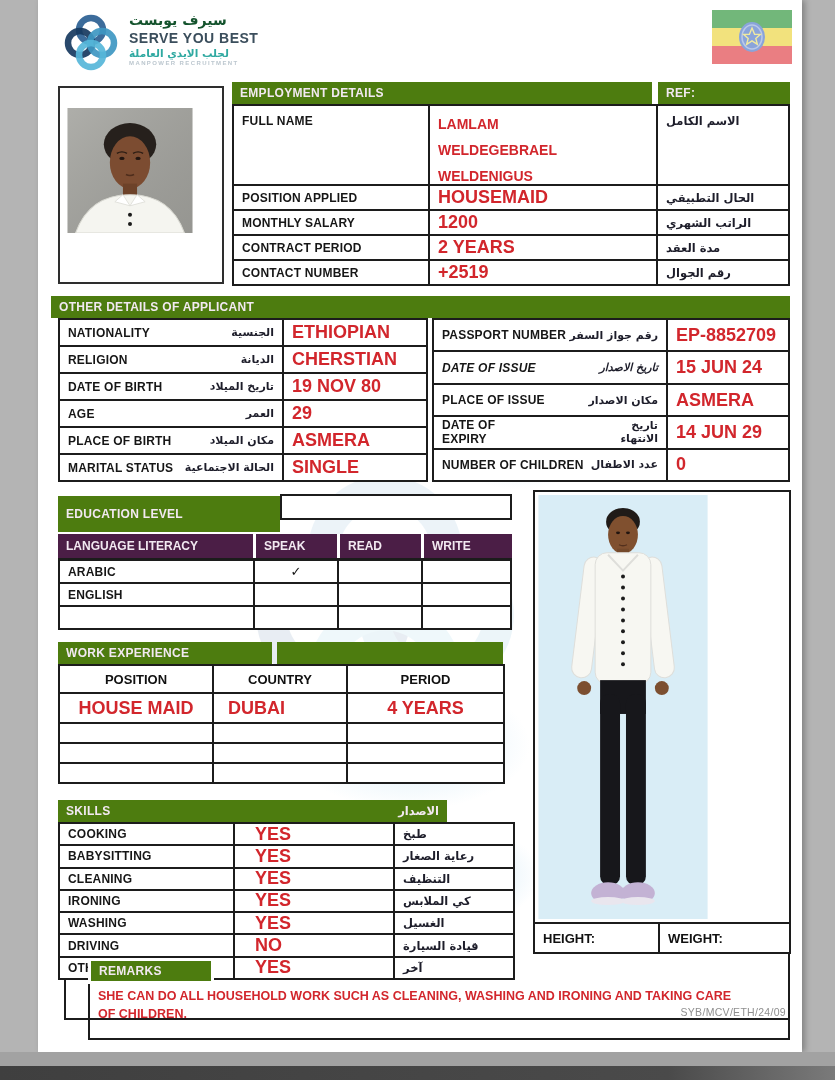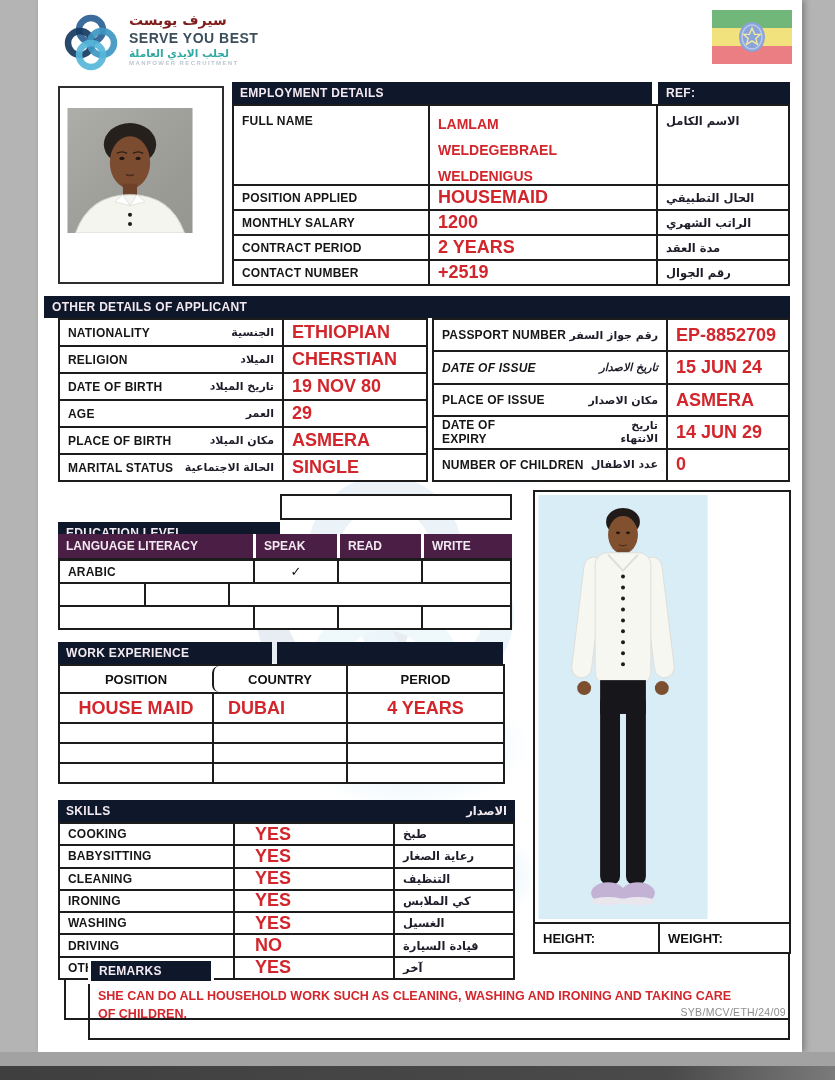--- a/index.html
+++ b/index.html
@@ -4,21 +4,21 @@
 <style>
   html,body{margin:0;padding:0;}
   body{width:835px;height:1080px;background:#b4b4b4;font-family:"Liberation Sans",sans-serif;overflow:hidden;}
   .screen{position:relative;width:835px;height:1080px;}
   .abs{position:absolute;}
   .page{left:38px;top:0;width:764px;height:1052px;background:#ffffff;box-shadow:3px 0 6px rgba(0,0,0,.28);}
   .bottom-grad{left:0;top:1052px;width:835px;height:28px;background:#a2a2a2;}
   .bottom-band{left:0;top:1066px;width:835px;height:14px;background:linear-gradient(90deg,#3f3f3f 0%,#4a4a4a 80%,#7a7a7a 100%);}
   .wm{z-index:1;pointer-events:none;}
   .z2{z-index:2;}
-  .pbar{position:absolute;z-index:2;background:#0f172a;color:#f2e9f1;font-weight:bold;font-size:12px;display:flex;align-items:center;padding:0 8px;letter-spacing:.3px;box-sizing:border-box;}
+  .pbar{position:absolute;z-index:2;background:#4d7c0f;color:#f2e9f1;font-weight:bold;font-size:12px;display:flex;align-items:center;padding:0 8px;letter-spacing:.3px;box-sizing:border-box;}
   .tbl{position:absolute;z-index:2;background:#fff;border:2px solid #1c1c1c;display:flex;flex-direction:column;box-sizing:border-box;}
   .trow{display:flex;border-top:2px solid #1c1c1c;flex:1;min-height:0;}
   .trow:first-child{border-top:none;}
   .tc{display:flex;align-items:center;border-left:2px solid #1c1c1c;padding:0 8px;box-sizing:border-box;min-width:0;overflow:hidden;}
   .tc:first-child{border-left:none;}
   .lab{font-size:12px;font-weight:600;color:#161616;letter-spacing:.2px;}
   .redval{color:#d2262c;font-weight:bold;font-size:18px;}
   .ar{justify-content:flex-end;direction:rtl;font-family:"DejaVu Sans",sans-serif;font-size:11.5px;color:#1d1d2a;font-weight:600;}
   .arin{direction:rtl;font-family:"DejaVu Sans",sans-serif;font-size:11px;color:#1d1d2a;font-weight:600;}
   .sp{justify-content:space-between;}
@@ -49,21 +49,21 @@
   <div class="abs wm" style="left:410px;top:830px;width:130px;height:90px;background:radial-gradient(closest-side,rgba(168,214,238,.40),rgba(168,214,238,0));"></div>
 
   <div class="abs z2" style="left:60px;top:10px;display:flex;">
     <svg style="width:62px;height:64px;" viewBox="0 0 60 64">
       <circle cx="30" cy="20" r="12" fill="none" stroke="#2b5f93" stroke-width="6.5" opacity=".92"></circle>
       <circle cx="19" cy="33" r="12" fill="none" stroke="#17395f" stroke-width="6.5" opacity=".92"></circle>
       <circle cx="41" cy="33" r="12" fill="none" stroke="#3e97c2" stroke-width="6.5" opacity=".92"></circle>
       <circle cx="30" cy="45" r="12" fill="none" stroke="#56b6d9" stroke-width="6.5" opacity=".92"></circle>
     </svg>
     <div class="logo-text" style="margin-left:7px;padding-top:2px;">
-      <div style="font-family:'DejaVu Sans',sans-serif;direction:rtl;text-align:left;font-size:14px;font-weight:bold;color:#7f1d1d;letter-spacing:1px;">سيرف يوبست</div>
+      <div style="font-family:'DejaVu Sans',sans-serif;direction:rtl;text-align:left;font-size:14px;font-weight:bold;color:#14532d;letter-spacing:1px;">سيرف يوبست</div>
       <div style="font-size:14px;font-weight:bold;color:#3b4e5c;letter-spacing:.5px;">SERVE YOU BEST</div>
       <div style="font-family:'DejaVu Sans',sans-serif;direction:rtl;text-align:left;font-size:10.5px;font-weight:bold;color:#2fa9a1;">لجلب الايدي العاملة</div>
       <div style="font-size:6px;font-weight:bold;color:#bcc7cf;letter-spacing:1.4px;">MANPOWER RECRUITMENT</div>
     </div>
   </div>
 
   <svg class="abs z2" style="left:712px;top:10px;width:80px;height:54px;" viewBox="0 0 80 54">
     <rect x="0" y="0" width="80" height="18" fill="#72b77a"></rect>
     <rect x="0" y="18" width="80" height="18" fill="#f2e27d"></rect>
     <rect x="0" y="36" width="80" height="18" fill="#ea7e82"></rect>
@@ -136,39 +136,39 @@
     </div>
     <div class="trow">
       <div class="tc lab" style="flex:0 0 194px;">CONTACT NUMBER</div>
       <div class="tc" style="flex:1;">
           <span class="redval">+2519</span>
         </div>
       <div class="tc ar" style="flex:0 0 132px;">رقم الجوال</div>
     </div>
   </div>
 
-  <div class="pbar" style="left:44px;top:296px;width:431px;height:22px;">
+  <div class="pbar" style="left:51px;top:296px;width:431px;height:22px;">
     <span>OTHER DETAILS OF APPLICANT</span>
   </div>
   <div class="pbar" style="left:426px;top:296px;width:364px;height:22px;"></div>
 
   <div class="tbl" style="left:58px;top:318px;width:370px;height:164px;">
     <div class="trow">
       <div class="tc lab sp" style="flex:0 0 222px;">
           <span>NATIONALITY</span>
           <span class="arin">الجنسية</span>
         </div>
       <div class="tc" style="flex:1;">
           <span class="redval">ETHIOPIAN</span>
         </div>
     </div>
     <div class="trow">
       <div class="tc lab sp" style="flex:0 0 222px;">
           <span>RELIGION</span>
-          <span class="arin">الميلاد</span>
+          <span class="arin">الديانة</span>
         </div>
       <div class="tc" style="flex:1;">
           <span class="redval">CHERSTIAN</span>
         </div>
     </div>
     <div class="trow">
       <div class="tc lab sp" style="flex:0 0 222px;">
           <span>DATE OF BIRTH</span>
           <span class="arin">تاريخ الميلاد</span>
         </div>
@@ -246,21 +246,21 @@
       <div class="tc lab sp" style="flex:0 0 232px;">
           <span>NUMBER OF CHILDREN</span>
           <span class="arin">عدد الاطفال</span>
         </div>
       <div class="tc" style="flex:1;">
           <span class="redval">0</span>
         </div>
     </div>
   </div>
 
-  <div class="pbar" style="left:58px;top:522px;width:222px;height:22px;">
+  <div class="pbar" style="left:58px;top:496px;width:222px;height:36px;">
     <span>EDUCATION LEVEL</span>
   </div>
   <div class="whitebox" style="left:280px;top:494px;width:232px;height:26px;">
     <span></span>
   </div>
 
   <div class="tbl" style="left:58px;top:534px;width:454px;height:96px;border:none;">
     <div class="trow" style="flex:0 0 24px;border-top:none;background:#4b1e46;">
       <div class="tc phead" style="flex:0 0 195px;border-left:none;">LANGUAGE LITERACY</div>
       <div class="tc phead" style="flex:0 0 84px;border-left:3px solid #fff;">SPEAK</div>
@@ -269,41 +269,42 @@
     </div>
     <div class="trow" style="border:2px solid #1c1c1c;border-top:3px solid #1c1c1c;">
       <div class="tc lab" style="flex:0 0 193px;">ARABIC</div>
       <div class="tc cen" style="flex:0 0 84px;">
           <span style="font-size:13px;color:#111;">✓</span>
         </div>
       <div class="tc" style="flex:0 0 84px;"></div>
       <div class="tc" style="flex:1;"></div>
     </div>
     <div class="trow" style="border:2px solid #1c1c1c;border-top:none;">
+      <div class="tc lab" style="flex:0 0 193px;">ENGLISH</div>
       <div class="tc cen" style="flex:0 0 84px;"></div>
       <div class="tc" style="flex:0 0 84px;"></div>
       <div class="tc" style="flex:1;"></div>
     </div>
     <div class="trow" style="border:2px solid #1c1c1c;border-top:none;">
       <div class="tc lab" style="flex:0 0 193px;"></div>
       <div class="tc cen" style="flex:0 0 84px;"></div>
       <div class="tc" style="flex:0 0 84px;"></div>
       <div class="tc" style="flex:1;"></div>
     </div>
   </div>
 
   <div class="pbar" style="left:58px;top:642px;width:214px;height:22px;">
     <span>WORK EXPERIENCE</span>
   </div>
   <div class="pbar" style="left:277px;top:642px;width:226px;height:22px;"></div>
 
   <div class="tbl" style="left:58px;top:664px;width:447px;height:120px;">
     <div class="trow" style="flex:0 0 26px;">
       <div class="tc cen hdrblack" style="flex:0 0 152px;">POSITION</div>
-      <div class="tc cen hdrblack" style="flex:0 0 134px;border-radius:7px;">COUNTRY</div>
+      <div class="tc cen hdrblack" style="flex:0 0 134px;">COUNTRY</div>
       <div class="tc cen hdrblack" style="flex:1;">PERIOD</div>
     </div>
     <div class="trow" style="flex:0 0 28px;">
       <div class="tc cen" style="flex:0 0 152px;">
           <span class="redval">HOUSE MAID</span>
         </div>
       <div class="tc" style="flex:0 0 134px;padding-left:14px;">
           <span class="redval">DUBAI</span>
         </div>
       <div class="tc cen" style="flex:1;">
@@ -320,21 +321,21 @@
       <div class="tc" style="flex:0 0 134px;"></div>
       <div class="tc" style="flex:1;"></div>
     </div>
     <div class="trow">
       <div class="tc" style="flex:0 0 152px;"></div>
       <div class="tc" style="flex:0 0 134px;"></div>
       <div class="tc" style="flex:1;"></div>
     </div>
   </div>
 
-  <div class="pbar sp" style="left:58px;top:800px;width:457px;height:22px;display:flex;">
+  <div class="pbar sp" style="left:58px;top:800px;width:389px;height:22px;display:flex;">
     <span>SKILLS</span>
     <span style="direction:rtl;font-family:'DejaVu Sans',sans-serif;font-size:11.5px;">الاصدار</span>
   </div>
   <div class="tbl" style="left:58px;top:822px;width:457px;height:158px;">
     <div class="trow">
       <div class="tc lab" style="flex:0 0 173px;">COOKING</div>
       <div class="tc" style="flex:0 0 160px;padding-left:20px;">
           <span class="redval">YES</span>
         </div>
       <div class="tc ar" style="flex:1;">طبخ</div>

